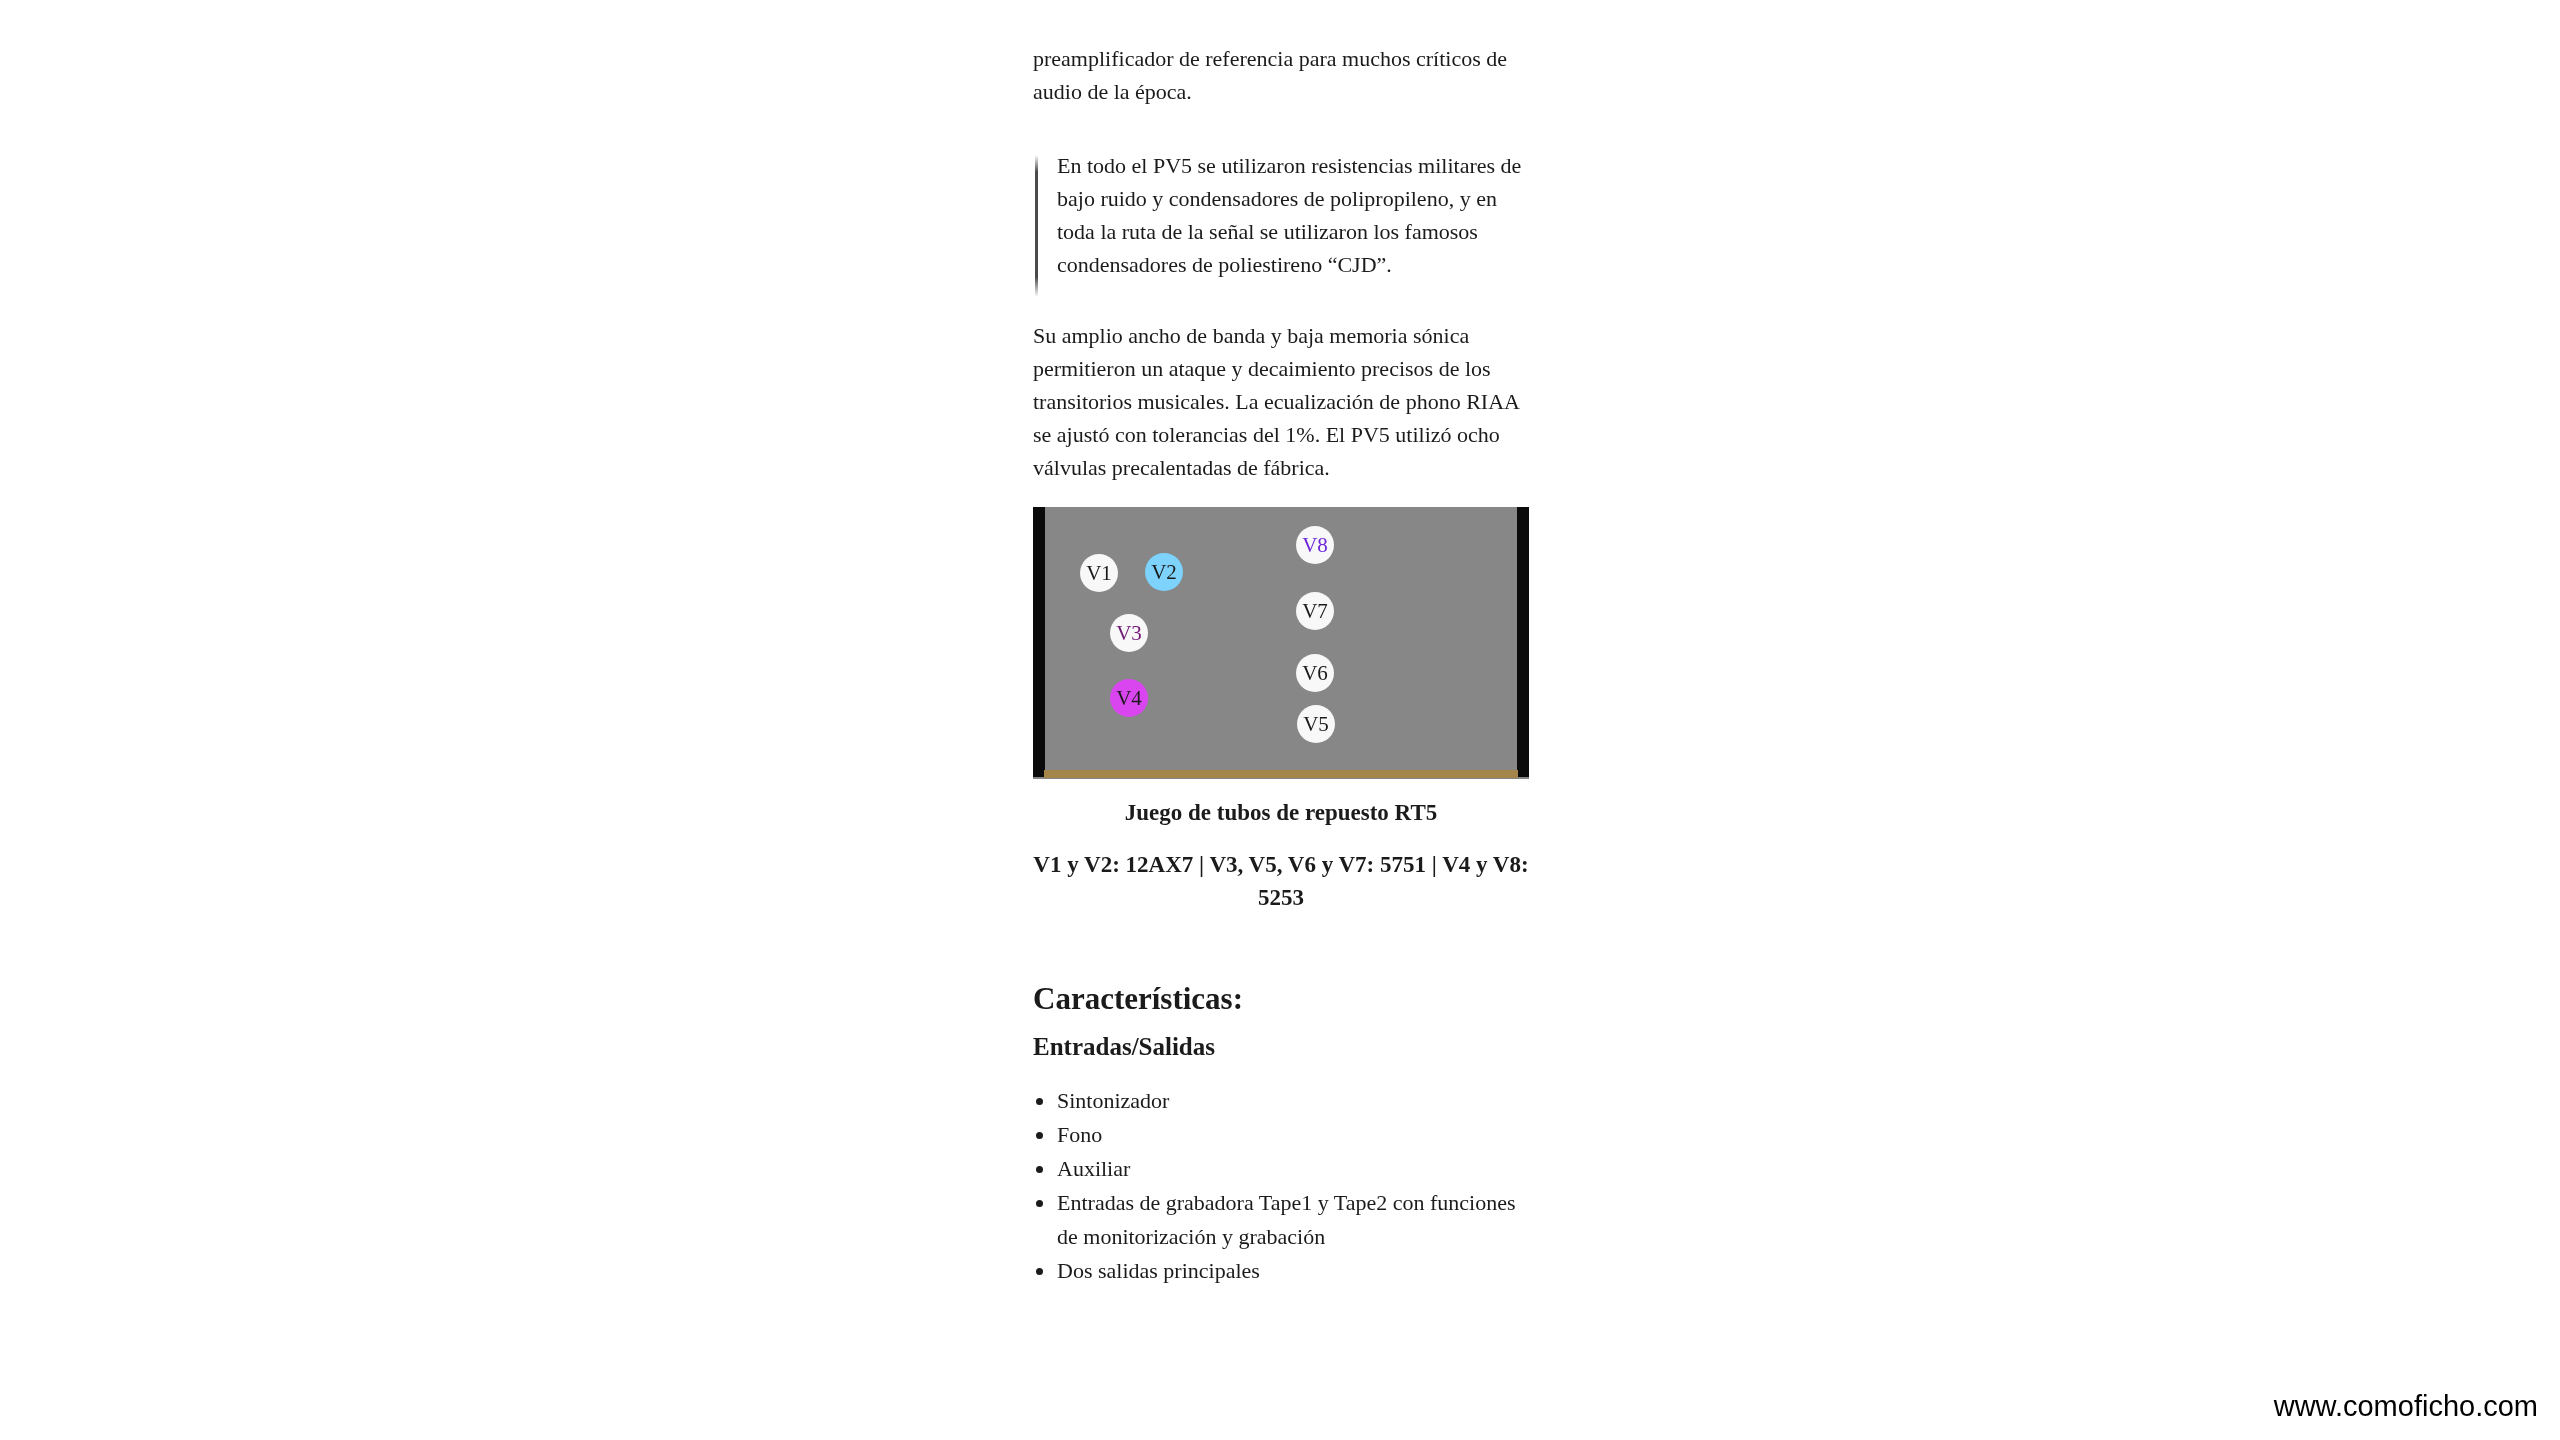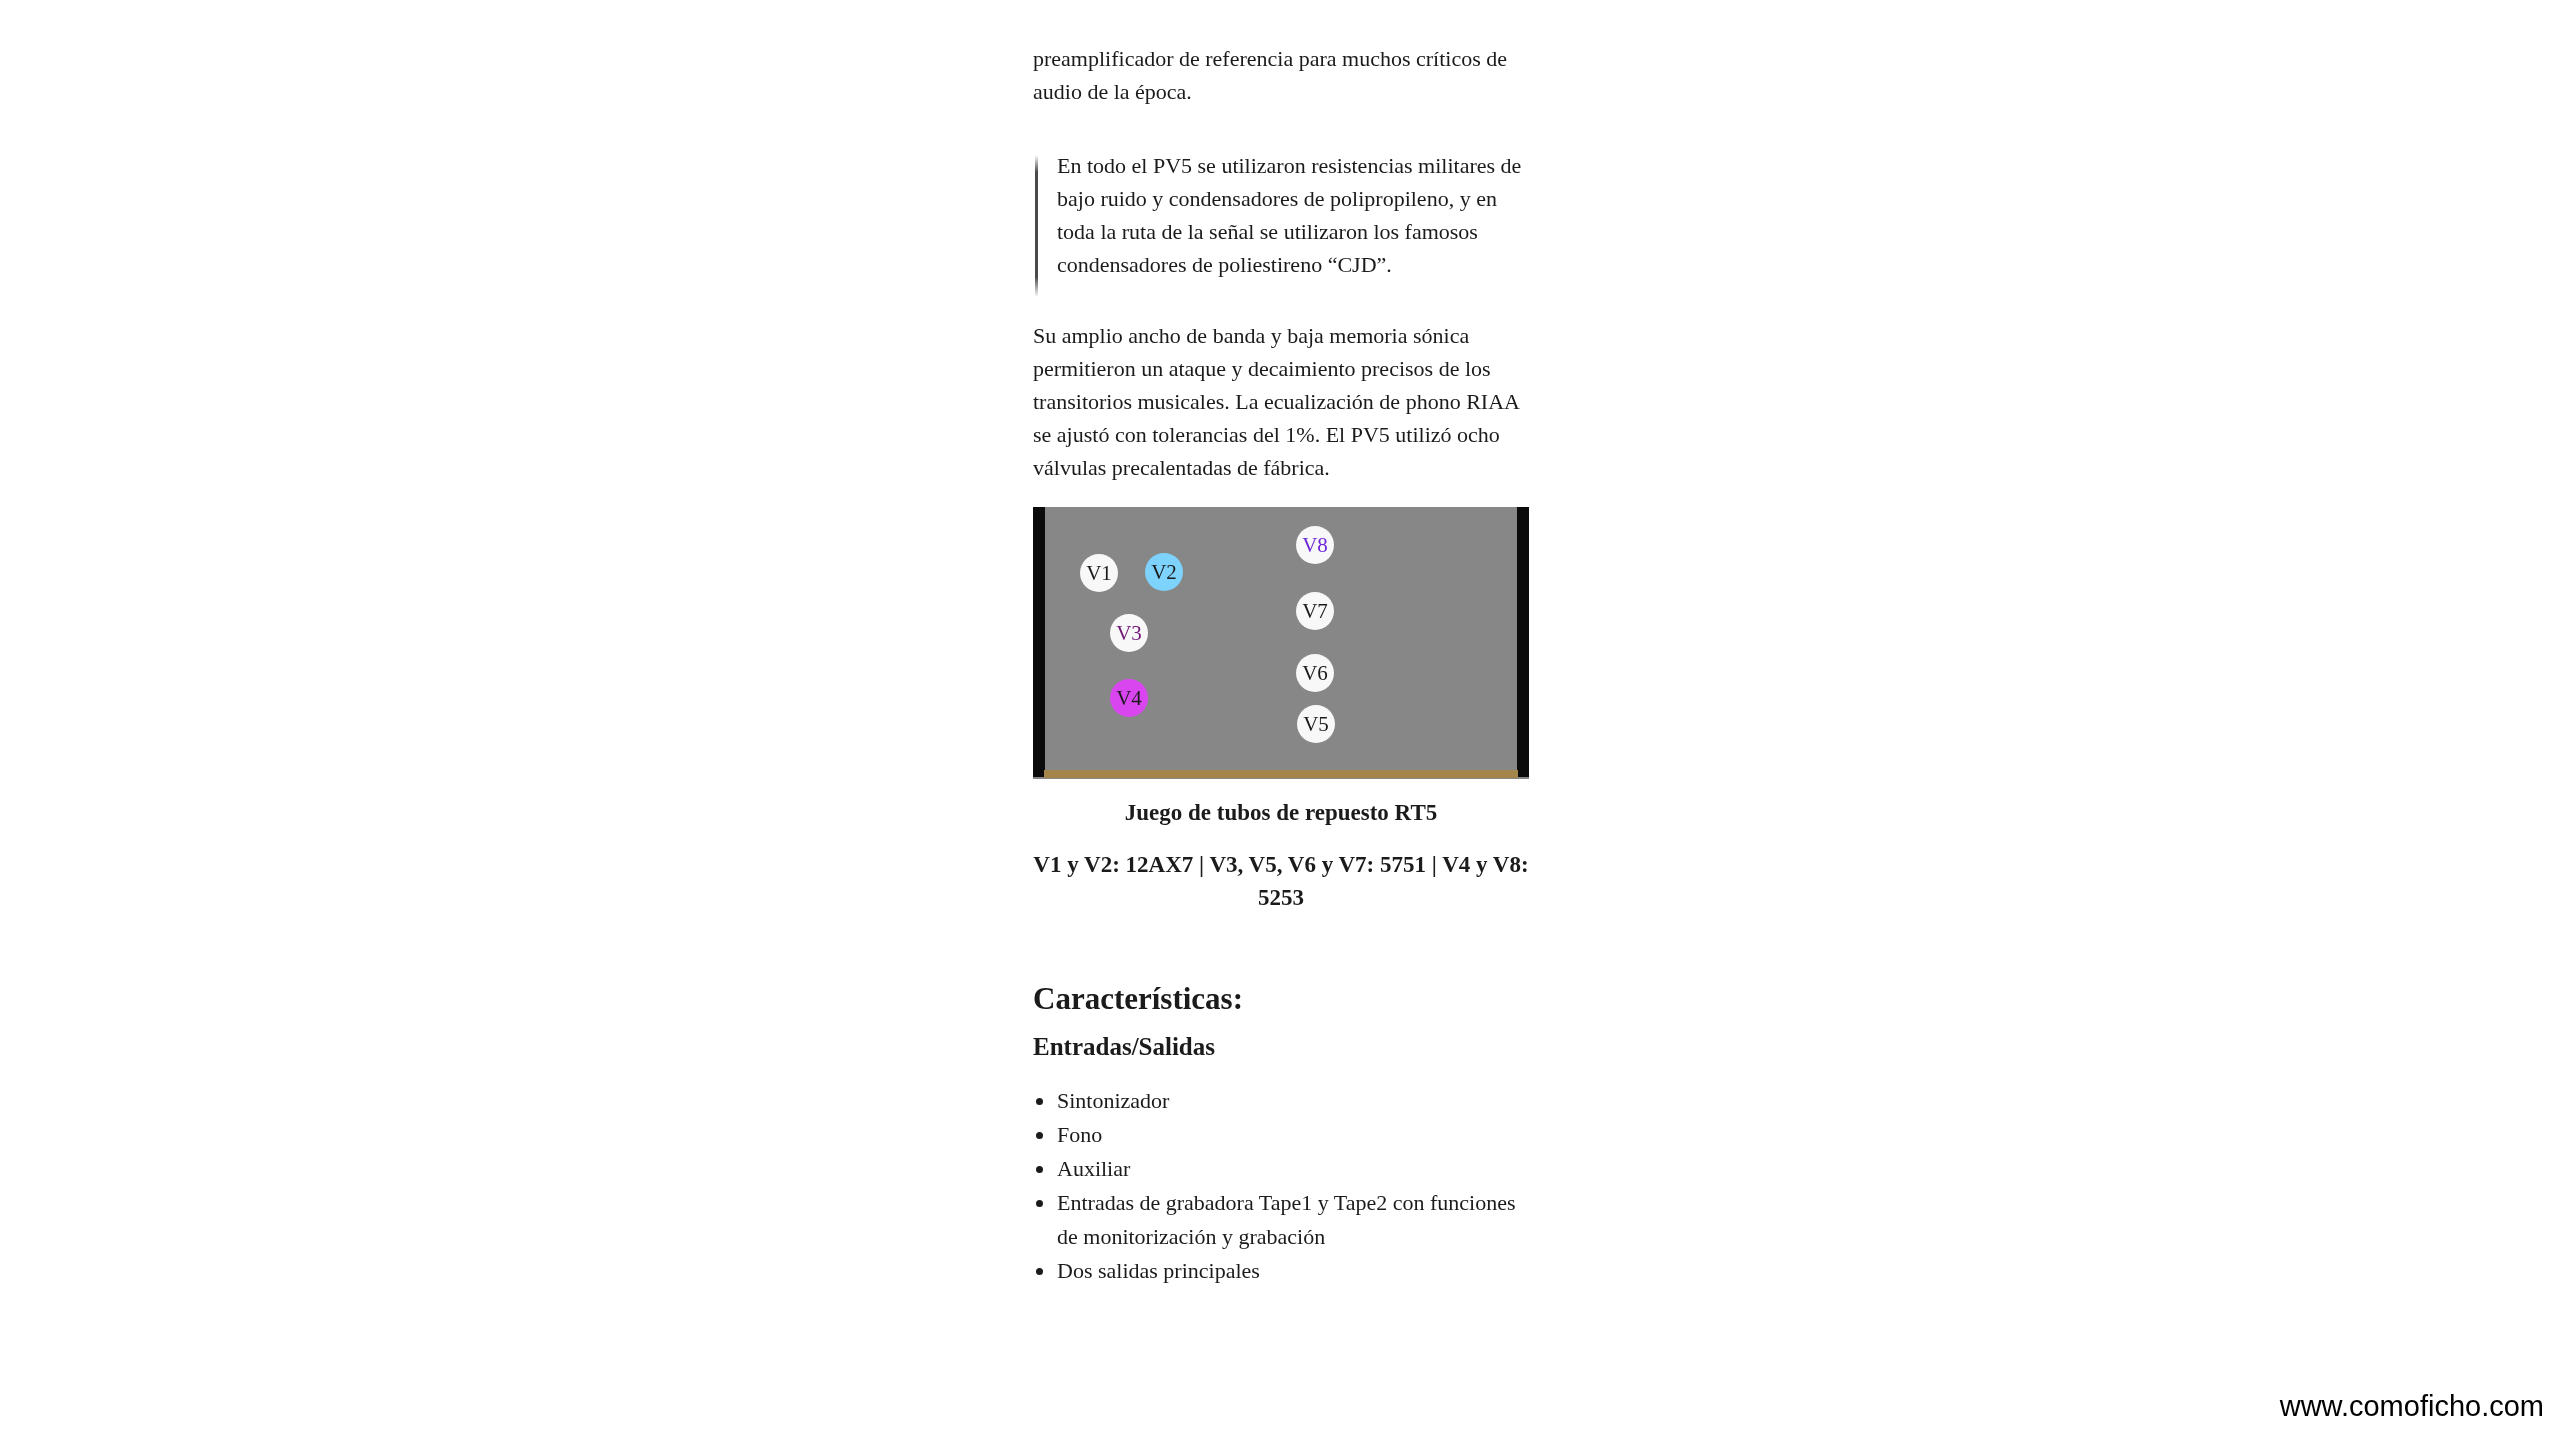--- a/index.html
+++ b/index.html
@@ -46,21 +46,21 @@
   #features-list li {
     position: relative; padding-left: 24px;
     font-size: 22px; line-height: 34px;
   }
   #features-list li .bullet-dot {
     position: absolute; left: 3px; top: 14px;
     width: 7px; height: 7px; border-radius: 50%; background: #1b1b1b;
   }
 
   #watermark {
-    position: absolute; top: 1390px; right: 16px;
+    position: absolute; top: 1390px; right: 22px;
     font-family: "Liberation Sans", sans-serif;
     font-size: 29px; line-height: 32px; color: #000000;
   }
 </style>
 </head>
 <body>
 
 <div>
 
   <p id="intro-paragraph" class="column-block body-text">preamplificador de referencia para muchos críticos de audio de la época.</p>

